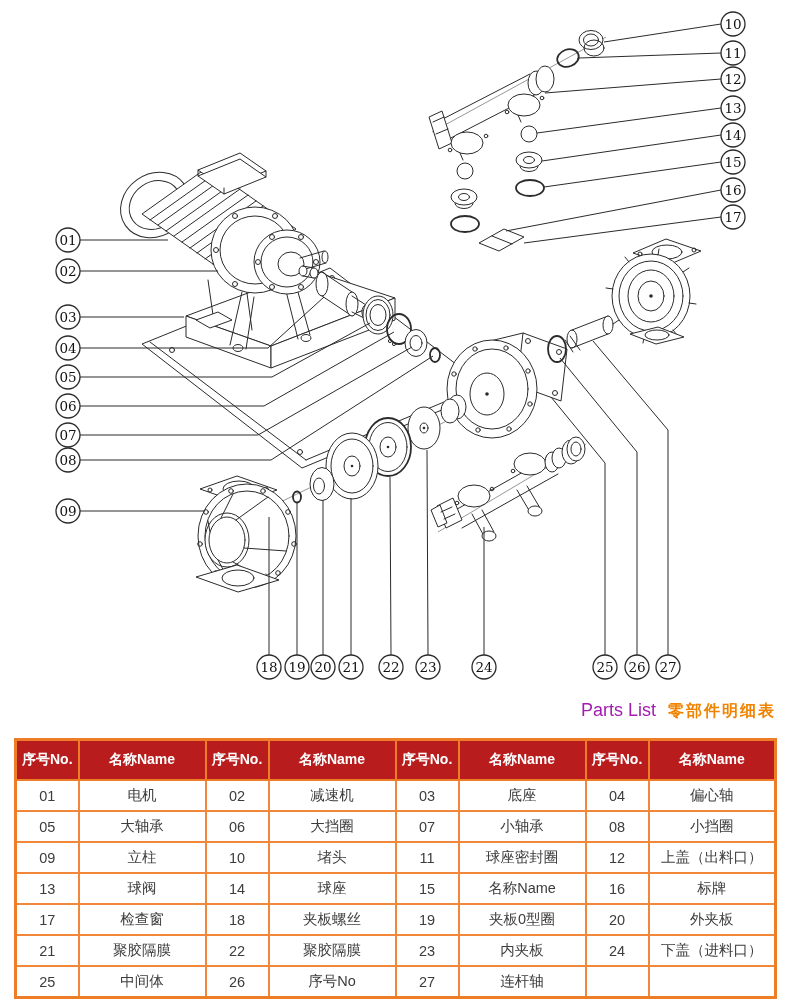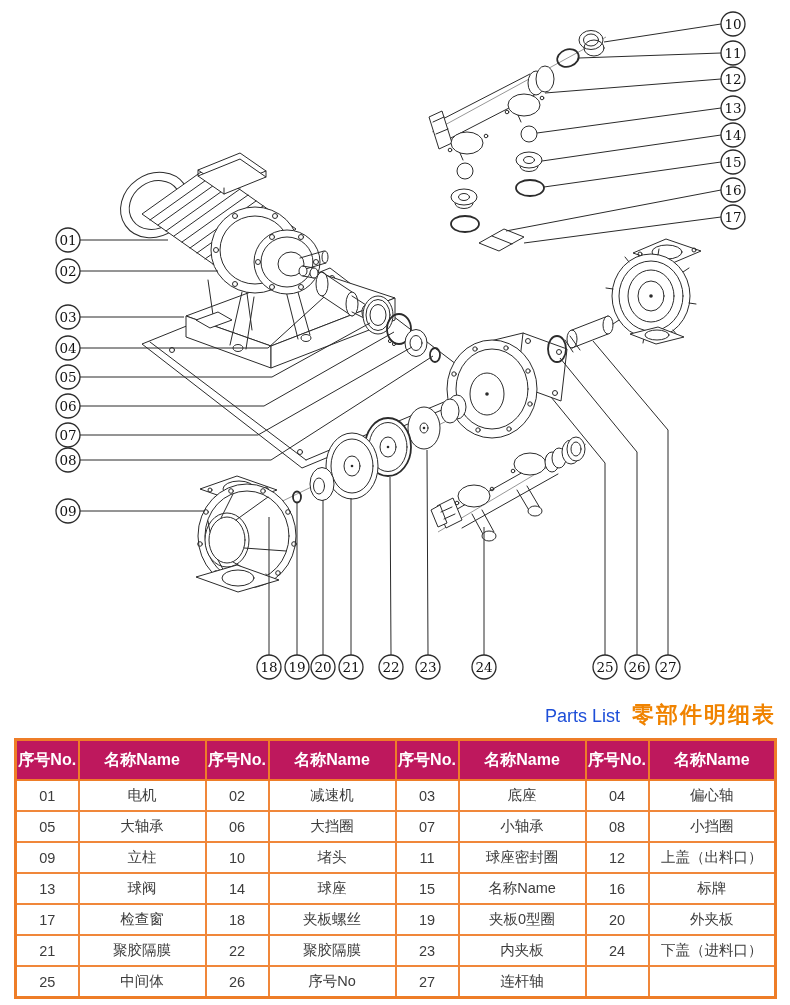--- a/index.html
+++ b/index.html
@@ -10,25 +10,25 @@
   .ln{fill:none;stroke:#2b2b2b;stroke-width:1;stroke-linecap:round;stroke-linejoin:round;}
   .fw{fill:#ffffff;stroke:#2b2b2b;stroke-width:1;stroke-linejoin:round;}
   .fd{fill:#2b2b2b;stroke:none;}
   .thick{stroke-width:1.8;}
   .axis{stroke:#6a6a6a;stroke-width:0.7;}
   .leader{fill:none;stroke:#2b2b2b;stroke-width:1;}
   .co-circle{fill:#ffffff;stroke:#2b2b2b;stroke-width:1.3;}
   .co-text{font-family:"DejaVu Serif",serif;font-size:13.5px;fill:#111;text-anchor:middle;}
   
   .title-row{display:flex;justify-content:flex-end;align-items:baseline;gap:12px;padding-right:14px;height:34px;margin-top:2px;}
-  .title-en{color:#1d4ed8;font-size:18px;}
-  .title-cn{color:#F08300;font-size:22px;font-weight:bold;letter-spacing:2px;}
+  .title-en{color:#a21caf;font-size:18px;}
+  .title-cn{color:#F08300;font-size:16px;font-weight:bold;letter-spacing:2px;}
   
   table.parts{border-collapse:collapse;margin:4px 0 0 14px;width:762px;table-layout:fixed;border:3px solid #EE7D28;}
-  table.parts th{background:#be185d;color:#ffffff;font-size:16px;font-weight:bold;height:38px;border:2px solid #EE7D28;padding:0;}
+  table.parts th{background:#b91c1c;color:#ffffff;font-size:14px;font-weight:bold;height:38px;border:2px solid #EE7D28;padding:0;}
   table.parts td{height:29px;font-size:14.5px;color:#3c3c3c;text-align:center;vertical-align:middle;border:2px solid #F0873A;padding:0;background:#fff;}
   col.c-no{width:63px;} col.c-name{width:127px;}
 </style>
 </head>
 <body>
 
 <div class="diagram-wrap">
 <svg width="790" height="698" viewBox="0 0 790 698">
 
   <g class="axis">

